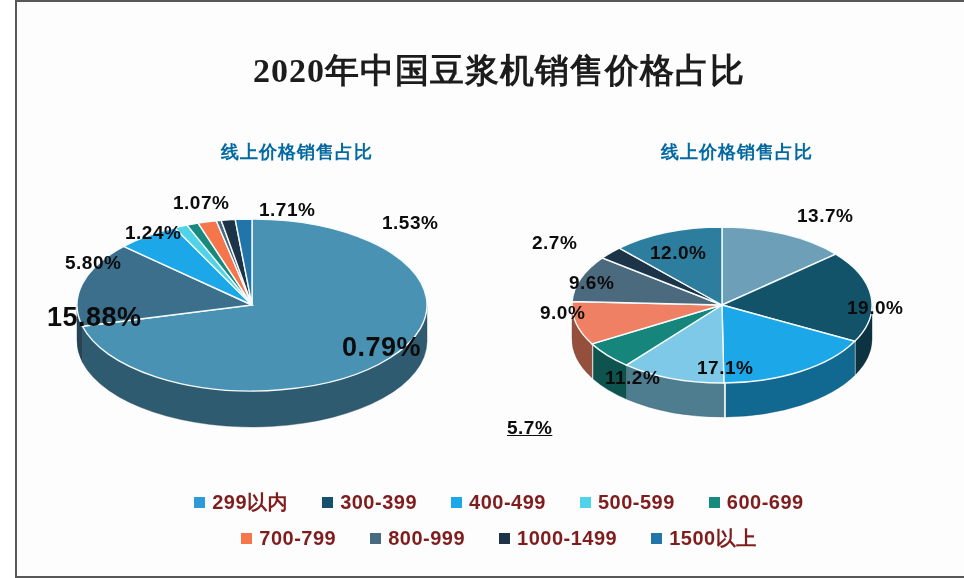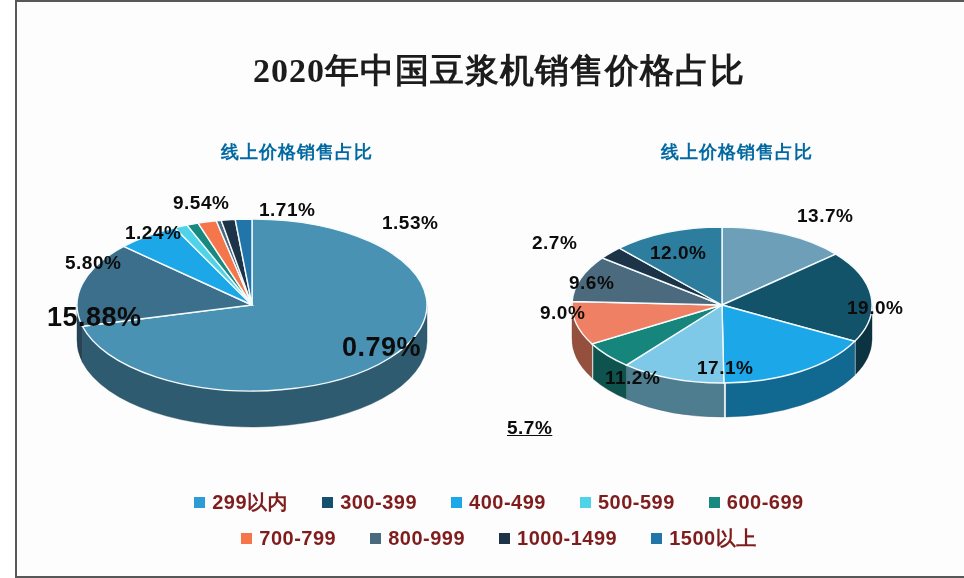--- a/index.html
+++ b/index.html
@@ -122,21 +122,21 @@
           <path d="M 205 128 L 76.75510451430085 69.48439923390333 A 175 86 0 0 1 127.61591568746742 50.86496144386784 Z" fill="#1ba7e8" stroke="#f4fbfd" stroke-width="1.4"></path>
           <path d="M 205 128 L 127.61591568746742 50.86496144386784 A 175 86 0 0 1 140.06735070851627 48.13907541587247 Z" fill="#4ed3e8" stroke="#f4fbfd" stroke-width="1.4"></path>
           <path d="M 205 128 L 140.06735070851627 48.13907541587247 A 175 86 0 0 1 151.13121687912187 46.175808477006456 Z" fill="#18897f" stroke="#f4fbfd" stroke-width="1.4"></path>
           <path d="M 205 128 L 151.13121687912187 46.175808477006456 A 175 86 0 0 1 169.29690904614256 43.80882015545906 Z" fill="#f4764a" stroke="#f4fbfd" stroke-width="1.4"></path>
           <path d="M 205 128 L 169.29690904614256 43.80882015545906 A 175 86 0 0 1 174.1544719144015 43.34644896002972 Z" fill="#49697e" stroke="#f4fbfd" stroke-width="1.4"></path>
           <path d="M 205 128 L 174.1544719144015 43.34644896002972 A 175 86 0 0 1 188.2026713551065 42.39707867774801 Z" fill="#1d3348" stroke="#f4fbfd" stroke-width="1.4"></path>
           <path d="M 205 128 L 188.2026713551065 42.39707867774801 A 175 86 0 0 1 205.0000000000001 42 Z" fill="#2275a8" stroke="#f4fbfd" stroke-width="1.4"></path>
         </g>
       </svg>
     <div id="labels-left">
-        <div class="pct-label" style="left: 126px; top: 15px;">9.54%</div>
+        <div class="pct-label" style="left: 126px; top: 15px;">1.07%</div>
         <div class="pct-label" style="left: 212px; top: 22px;">1.71%</div>
         <div class="pct-label" style="left: 335px; top: 35px;">1.53%</div>
         <div class="pct-label" style="left: 78px; top: 45px;">1.24%</div>
         <div class="pct-label" style="left: 18px; top: 75px;">5.80%</div>
         <div class="pct-label big" style="left: 0px; top: 125px;">15.88%</div>
         <div class="pct-label big" style="left: 295px; top: 155px;">0.79%</div>
       </div>
   </div>
 
   <div class="pie-wrap" id="pie-right-wrap">

